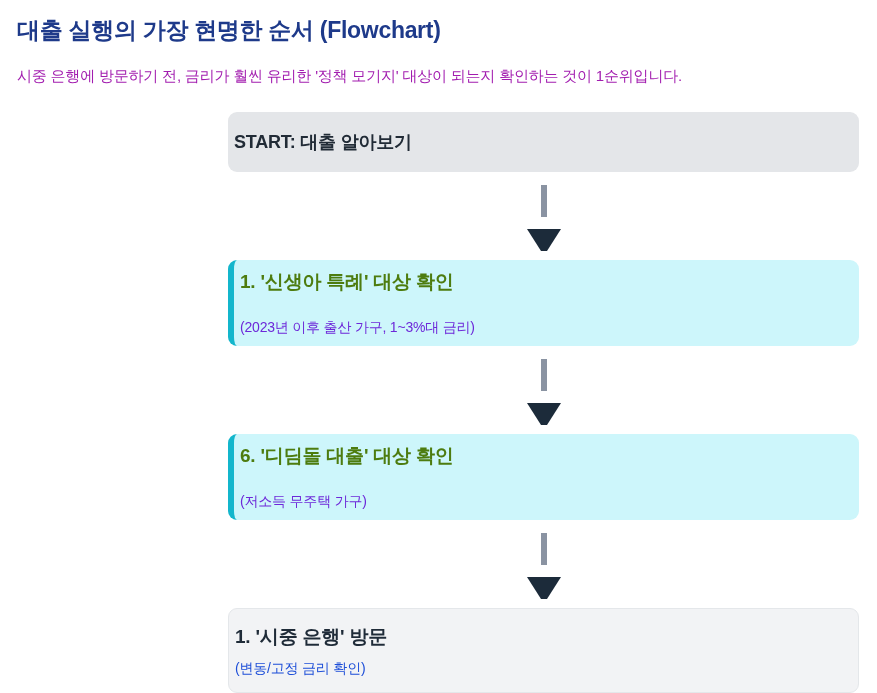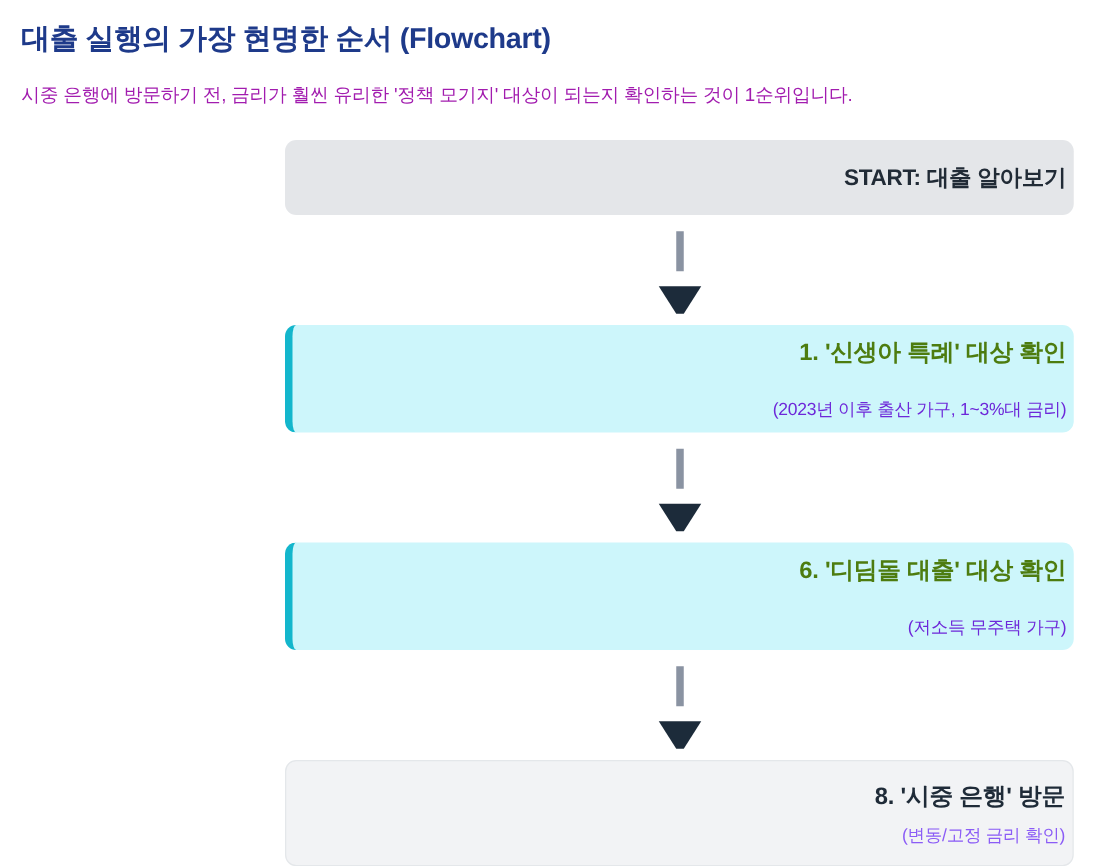--- a/index.html
+++ b/index.html
@@ -26,21 +26,21 @@
   .flow {
     position: absolute; left: 219px; top: 103px;
     width: 637px;
     display: flex; flex-direction: column; align-items: stretch;
   }
 
   .node {
     width: 100%;
     border-radius: 9px;
     display: flex; flex-direction: column;
-    justify-content: center; align-items: flex-end;
+    justify-content: center; align-items: flex-start;
     text-align: center;
   }
   .node-start {
     height: 60px;
     background: #e4e6e9;
   }
   .node-start .node-title {
     font-size: 18px; font-weight: 700; color: #212b36;
     letter-spacing: -0.2px;
   }
@@ -62,21 +62,21 @@
     height: 85px;
     background: #f2f3f5;
     border: 1px solid #e4e7ea;
   }
   .node-end .node-title {
     font-size: 19px; font-weight: 700; color: #1f2b38;
     letter-spacing: -0.2px;
   }
   .node-end .node-subtitle {
     margin-top: 4px;
-    font-size: 14px; color: #8b5cf6;
+    font-size: 14px; color: #1d4ed8;
     letter-spacing: -0.2px;
   }
 
   .arrow {
     height: 88px;
     display: flex; flex-direction: column;
     align-items: center; justify-content: flex-start;
   }
   .arrow-shaft {
     margin-top: 10px;
@@ -125,18 +125,18 @@
       <div class="node-title">6. '디딤돌 대출' 대상 확인</div>
       <div class="node-subtitle">(저소득 무주택 가구)</div>
     </div>
 
     <div class="arrow">
       <div class="arrow-shaft"></div>
       <div class="arrow-head"></div>
     </div>
 
     <div class="node node-end">
-      <div class="node-title">8. '시중 은행' 방문</div>
+      <div class="node-title">1. '시중 은행' 방문</div>
       <div class="node-subtitle">(변동/고정 금리 확인)</div>
     </div>
 
   </div>
 </div>
 
 </body></html>

